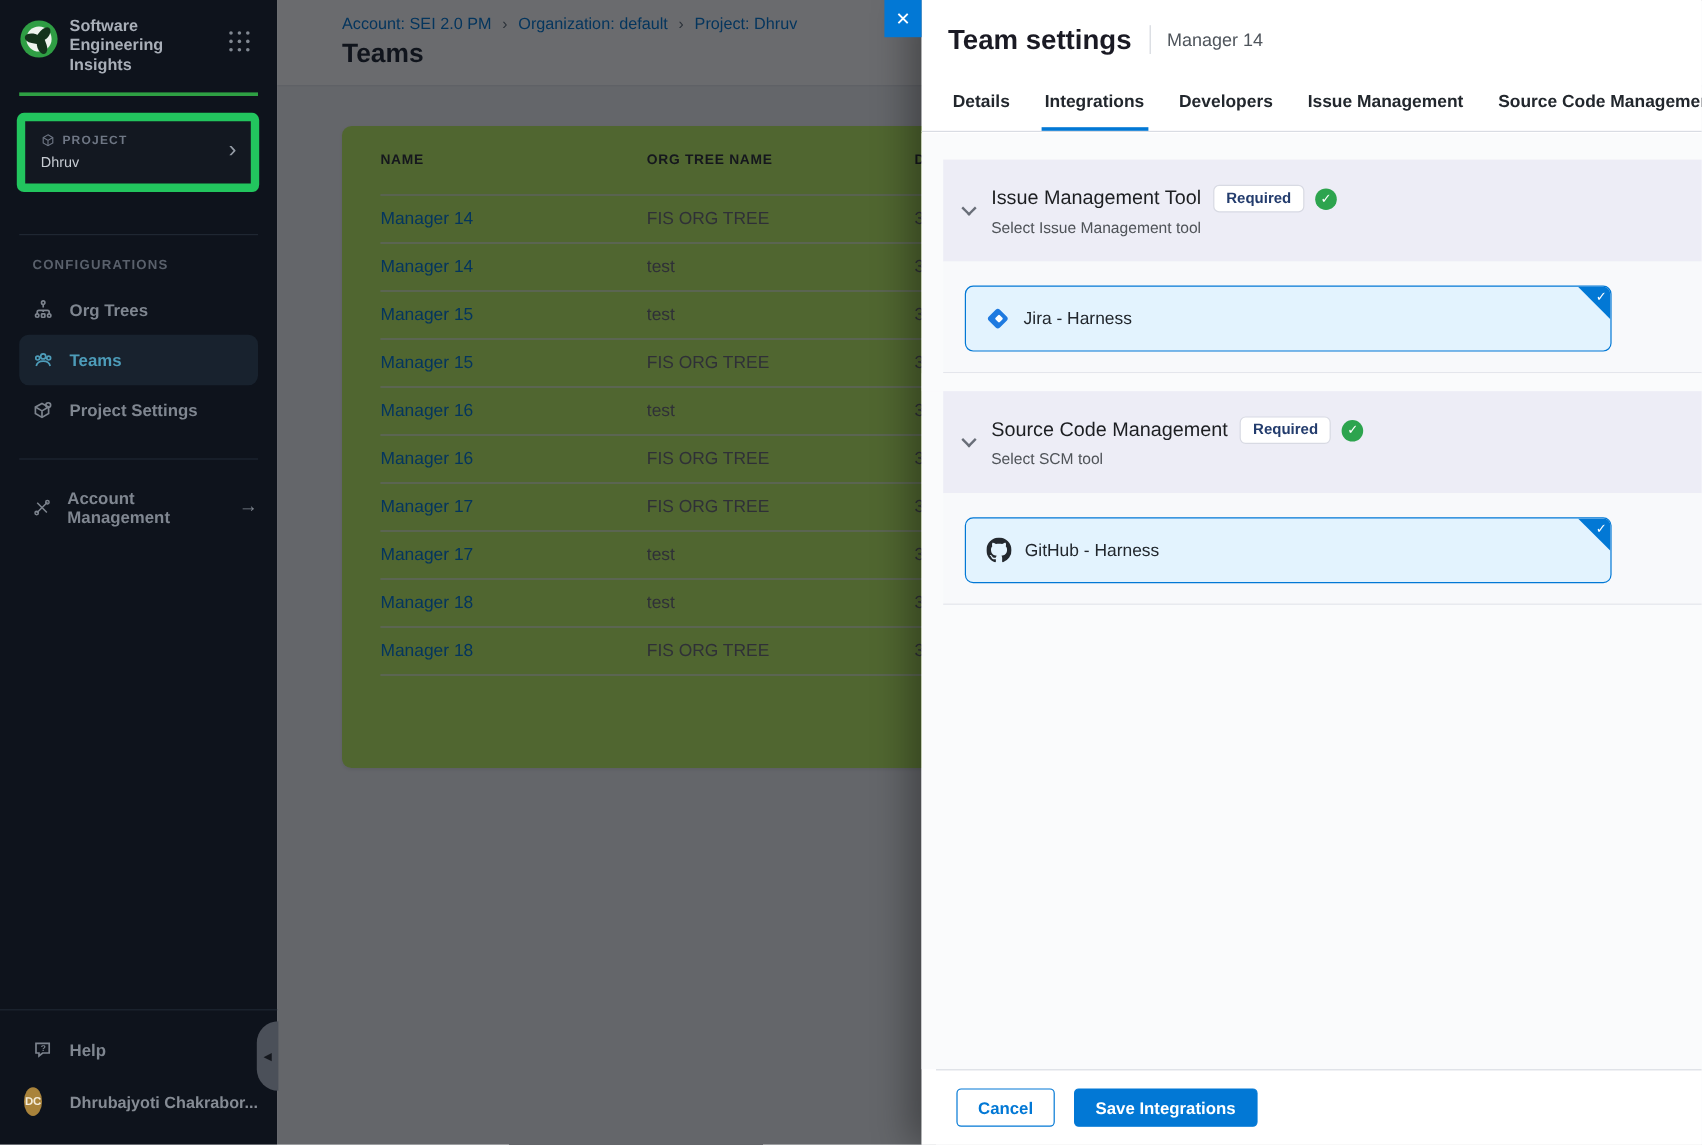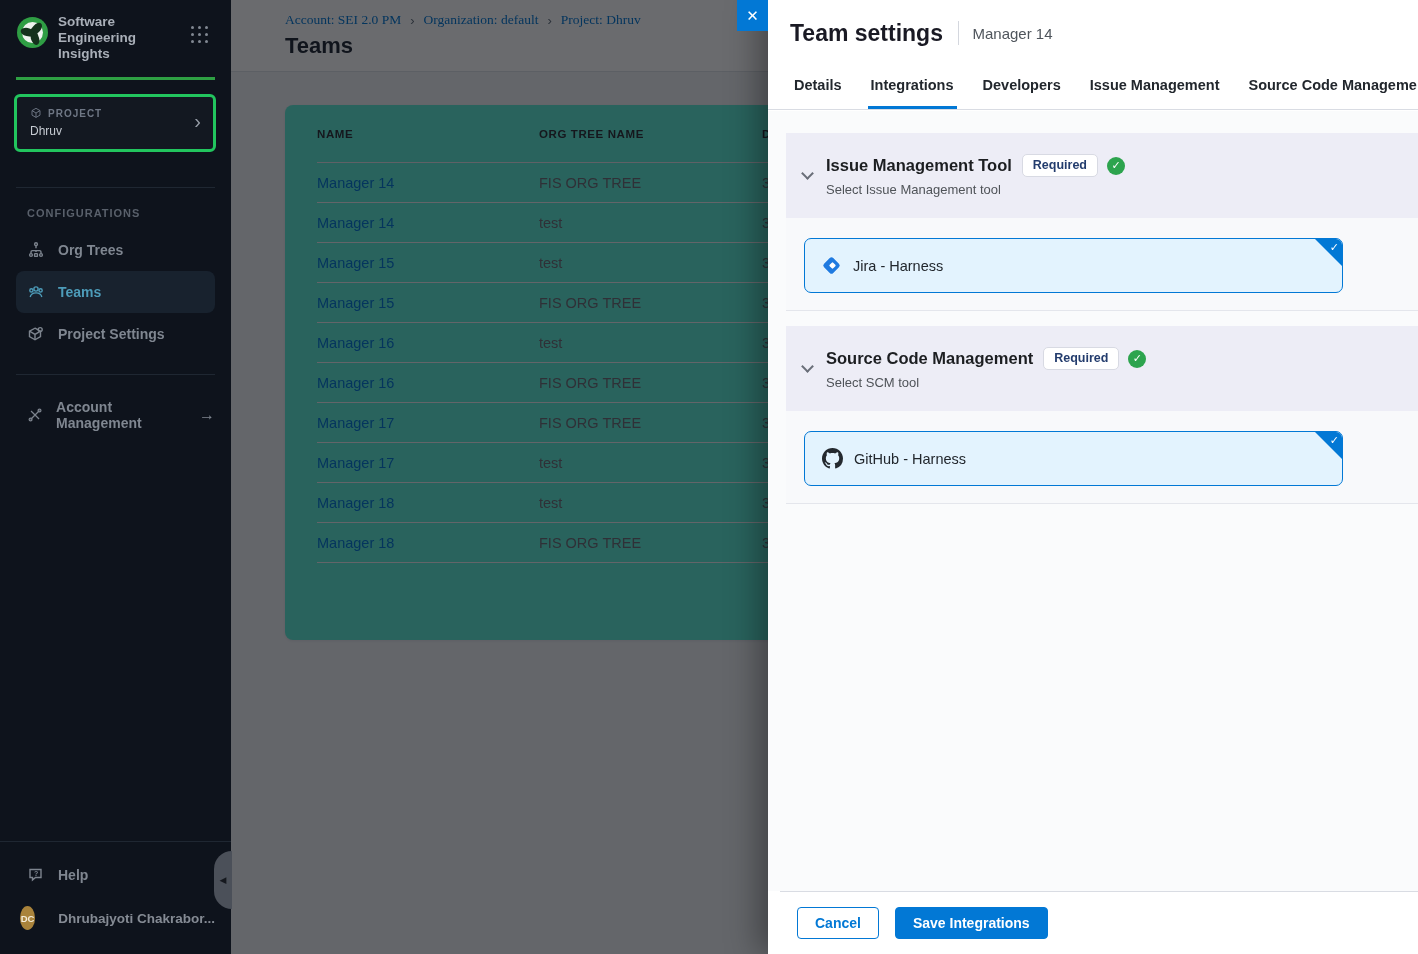--- a/index.html
+++ b/index.html
@@ -12,21 +12,21 @@
   .logo-mark { width:31px; height:31px; border-radius:50%; background:#2f9e44; position:relative; flex:0 0 31px; margin-top:3px; }
   .logo-core { position:absolute; left:50%; top:50%; width:21px; height:21px; margin:-10.5px 0 0 -10.5px; border-radius:50%; background:#eef3ee; }
   .blade { position:absolute; left:50%; top:50%; width:8px; height:13px; background:#14321c; border-radius:50% 50% 50% 0; transform-origin:0 0; }
   .b1 { transform:rotate(40deg) translate(-4px,-12.5px); }
   .b2 { transform:rotate(160deg) translate(-4px,-12.5px); }
   .b3 { transform:rotate(280deg) translate(-4px,-12.5px); }
   .logo-title { color:#a9afb8; font-size:13.5px; font-weight:700; line-height:16px; margin-left:10px; width:118px; }
   .grid-icon { position:absolute; right:22px; top:26px; width:18px; height:18px; display:grid; grid-template-columns:repeat(3,1fr); gap:3px; }
   .grid-icon i { width:3px; height:3px; border-radius:50%; background:#818892; }
   .green-rule { height:3px; background:#2ea043; margin:15px 16px 0 16px; }
-  .proj-card { margin:14px 15px 0 14px; border:3px solid #22c55e; background:rgba(255,255,255,0.025); border-radius:6px; padding:10px 12px 11px 13px; position:relative; cursor:pointer; }
+  .proj-card { margin:14px 15px 0 14px; border:7px solid #22c55e; background:rgba(255,255,255,0.025); border-radius:6px; padding:10px 12px 11px 13px; position:relative; cursor:pointer; }
   .proj-label-row { display:flex; align-items:center; gap:6px; color:#6f7785; font-size:10px; font-weight:700; letter-spacing:1px; }
   .proj-name { color:#c6cbd2; font-size:12px; margin-top:5px; }
   .proj-chevron { position:absolute; right:12px; top:50%; transform:translateY(-58%); color:#959ca6; font-size:20px; }
   .nav { margin-top:16px; }
   .nav-item { display:flex; align-items:center; gap:13px; height:42px; padding:0 16px 0 27px; color:#7f8690; font-size:14px; font-weight:600; cursor:pointer; }
   .nav-item svg { stroke:#7d848e; }
   .nav-item.selected { background:#18222e; border-radius:8px; margin:0 16px; padding:0 0 0 11px; color:#4d9cb9; }
   .nav-item.selected svg { stroke:#4d9cb9; }
   .side-div { border-top:1px solid #1f2732; margin:19px 16px; }
   .config-label { color:#59606b; font-size:11px; font-weight:700; letter-spacing:1px; padding:0 0 10px 27px; }
@@ -34,24 +34,24 @@
   .side-spacer { flex:1; }
   .side-bottom { border-top:1px solid #1f2732; padding:12px 0 10px 0; }
   .user-row { display:flex; align-items:center; gap:23px; padding:10px 16px 14px 20px; cursor:pointer; }
   .avatar { width:24px; height:24px; border-radius:50%; background:#a9833b; color:#f4ecd9; font-size:9.5px; font-weight:700; display:flex; align-items:center; justify-content:center; }
   .user-name { color:#858b94; font-size:13.5px; font-weight:600; white-space:nowrap; }
 
   
   .main { position:absolute; left:231px; top:0; width:1187px; height:954px; background:#f0f2f5; }
   .main-header { height:72px; background:#ffffff; border-bottom:1px solid #dde0e6; padding:12px 0 0 54px; }
   .breadcrumb { display:flex; align-items:center; gap:9px; font-size:13.5px; }
-  .crumb { color:#0278d5; cursor:pointer;font-family:Liberation Serif, serif; }
+  .crumb { color:#0278d5; cursor:pointer; }
   .crumb-sep { color:#64707c; font-size:13px; }
   .page-title { font-size:22px; font-weight:700; color:#1f2733; margin-top:5px; }
-  .table-card { position:absolute; left:54px; top:105px; width:860px; height:535px; background:#5eead4; border-radius:8px; box-shadow:0 1px 3px rgba(20,30,40,0.08); padding:0 32px; }
+  .table-card { position:absolute; left:54px; top:105px; width:860px; height:535px; background:#bef264; border-radius:8px; box-shadow:0 1px 3px rgba(20,30,40,0.08); padding:0 32px; }
   .t-head { display:flex; align-items:center; height:58px; border-bottom:1px solid #e4e7ec; }
   .t-col { font-size:11.5px; font-weight:700; letter-spacing:0.6px; color:#2b2f36; }
   .c1 { width:222px; } .c2 { width:223px; } .c3 { flex:1; }
   .t-row { display:flex; align-items:center; height:40px; border-bottom:1px solid #edeff2; }
   .t-link { color:#0278d5; font-size:14.5px; cursor:pointer; }
   .t-text { color:#6b6d75; font-size:14.5px; }
   .pagination { margin-top:17px; font-size:13px; font-weight:700; color:#22272d; }
 
   
   .overlay { position:absolute; left:231px; top:0; width:537px; height:954px; background:rgba(6,9,14,0.60); z-index:40; }
@@ -66,21 +66,21 @@
   .title-sep { width:1.5px; height:24px; background:#d4d7de; margin:0 13px 0 15px; }
   .drawer-sub { font-size:15px; color:#4f555c; }
   .tabbar { height:50px; border-bottom:1px solid #d9dce3; display:flex; gap:23px; padding:0 0 0 23px; align-items:flex-end; }
   .tab { font-size:14.5px; font-weight:600; color:#22272d; padding:13px 3px 13px 3px; cursor:pointer; border-bottom:3px solid transparent; }
   .tab.active { border-bottom-color:#0278d5; }
   .drawer-body { position:absolute; left:0; right:0; top:111px; bottom:63px; background:#fafbfc; overflow:hidden; }
   .acc { margin:22px 0 0 18px; }
   .acc-header { background:#ededf6; height:85px; display:flex; align-items:center; padding-left:17px; cursor:pointer; }
   .chev-down { width:9px; height:9px; border-left:2px solid #696e78; border-bottom:2px solid #696e78; transform:rotate(-45deg); margin:-4px 14px 0 0; flex:0 0 9px; }
   .acc-title-row { display:flex; align-items:center; }
-  .acc-title { font-size:16.5px; font-weight:700; color:#1c1e21; }
+  .acc-title { font-size:16.5px; font-weight:400; color:#1c1e21; }
   .badge { margin-left:10px; background:#ffffff; border:1px solid #d8dae3; border-radius:5px; padding:3px 10px 4px; font-size:12.5px; font-weight:700; color:#233c6d; }
   .ok-circle { margin-left:9px; width:18px; height:18px; border-radius:50%; background:#2da44e; color:#ffffff; font-size:11px; font-weight:700; display:flex; align-items:center; justify-content:center; }
   .acc-sub { font-size:13px; color:#4f5358; margin-top:5px; }
   .acc-body { padding:20px 0 17px 18px; background:#f8f9fb; border-bottom:1px solid #e4e6ec; }
   .tool-card { position:relative; width:539px; height:55px; background:#e3f3fe; border:1.6px solid #0278d5; border-radius:7px; display:flex; align-items:center; padding-left:17px; gap:11px; cursor:pointer; overflow:hidden; }
   .corner { position:absolute; top:0; right:0; width:0; height:0; border-top:27px solid #0278d5; border-left:27px solid transparent; }
   .corner-check { position:absolute; top:2px; right:3px; color:#ffffff; font-size:11px; font-weight:700; }
   .tool-label { font-size:14.5px; font-weight:500; color:#22272d; }
   .jira-icon { position:relative; width:20px; height:20px; flex:0 0 20px; }
   .jira-outer { position:absolute; left:3px; top:3px; width:13px; height:13px; background:#1f7ae0; border-radius:2.5px; transform:rotate(45deg); }

